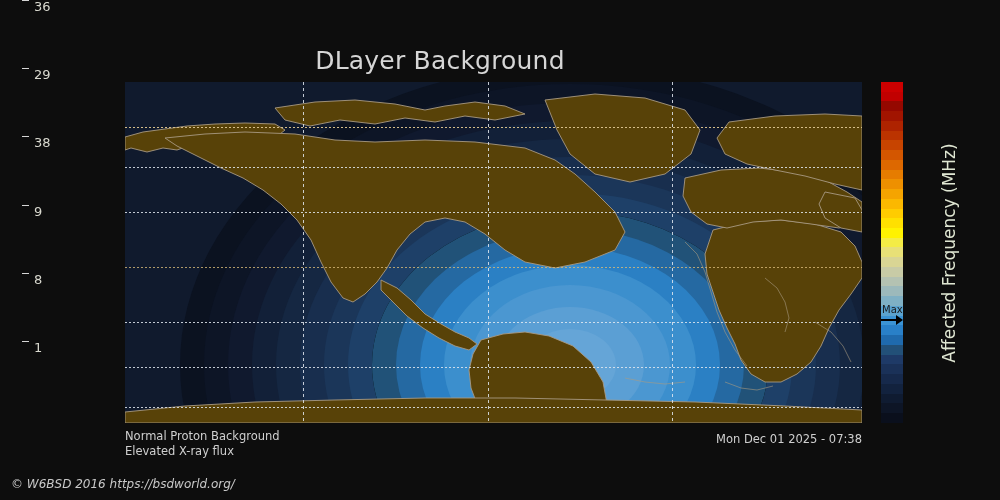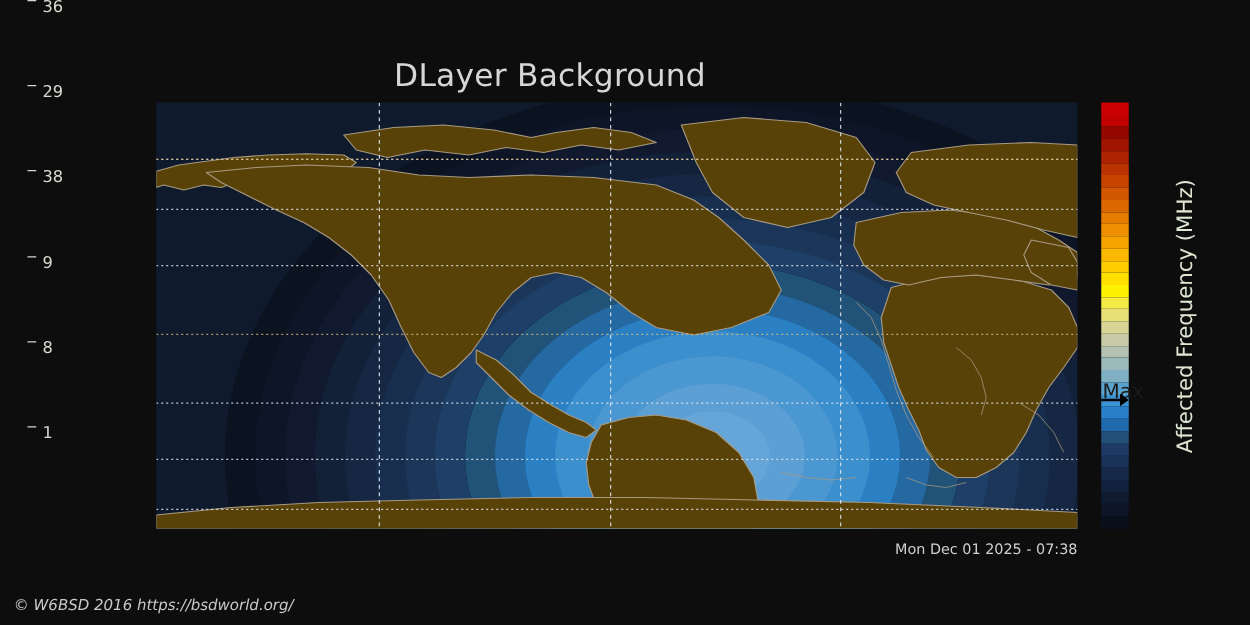--- a/index.html
+++ b/index.html
@@ -137,21 +137,21 @@
     position: absolute;
     left: 0;
     width: 100%;
     height: 24px;
     pointer-events: none;
   }
   #max-marker .max-text {
     position: absolute;
     left: 1px;
     top: 0;
-    font-size: 16px;
+    font-size: 10px;
     color: #1a1a1a;
     line-height: 1;
     font-family: "DejaVu Sans", "Liberation Sans", sans-serif;
   }
   #max-marker .max-arrow-line {
     position: absolute;
     left: 0;
     top: 14px;
     width: 17px;
     height: 2px;
@@ -381,17 +381,19 @@
       <span class="tick-mark"></span>
       <span class="tick-label">36</span>
     </div>
   </div>
 
 <div id="cb-axis-label">
   <span>Affected Frequency (MHz)</span>
 </div>
 
 <div id="caption-left">
+  <div>Normal Proton Background</div>
+  <div>Elevated X-ray flux</div>
 </div>
 
 <div id="caption-date">Mon Dec 01 2025 - 07:38</div>
 
 <div id="footer-credit">© W6BSD 2016 https://bsdworld.org/</div>
 
 </body></html>

